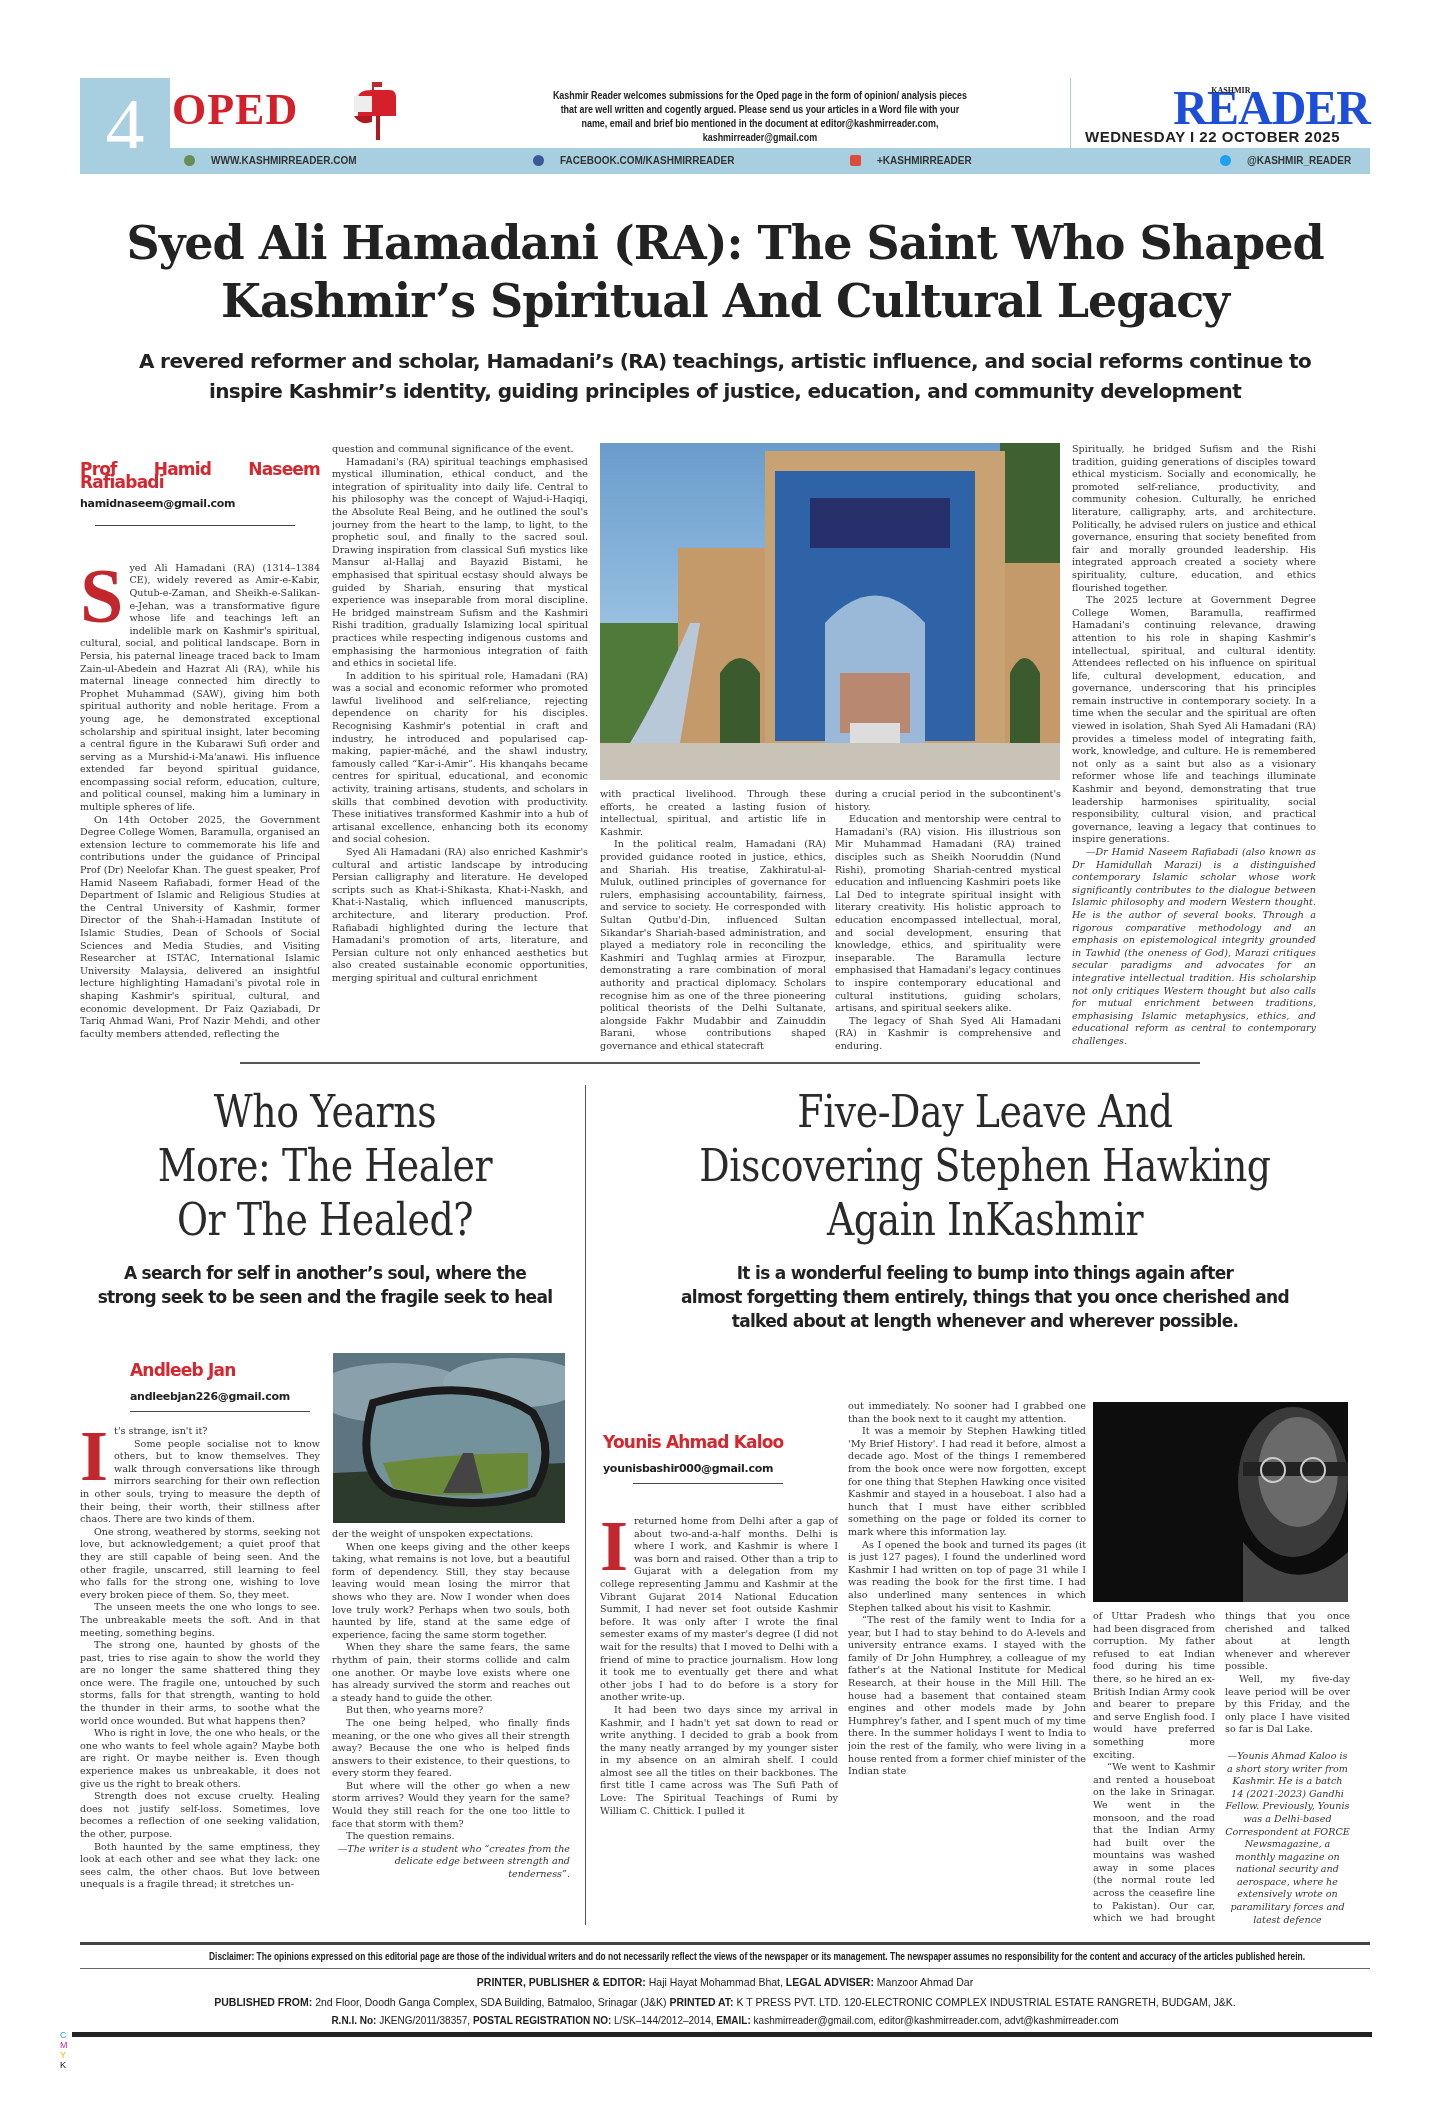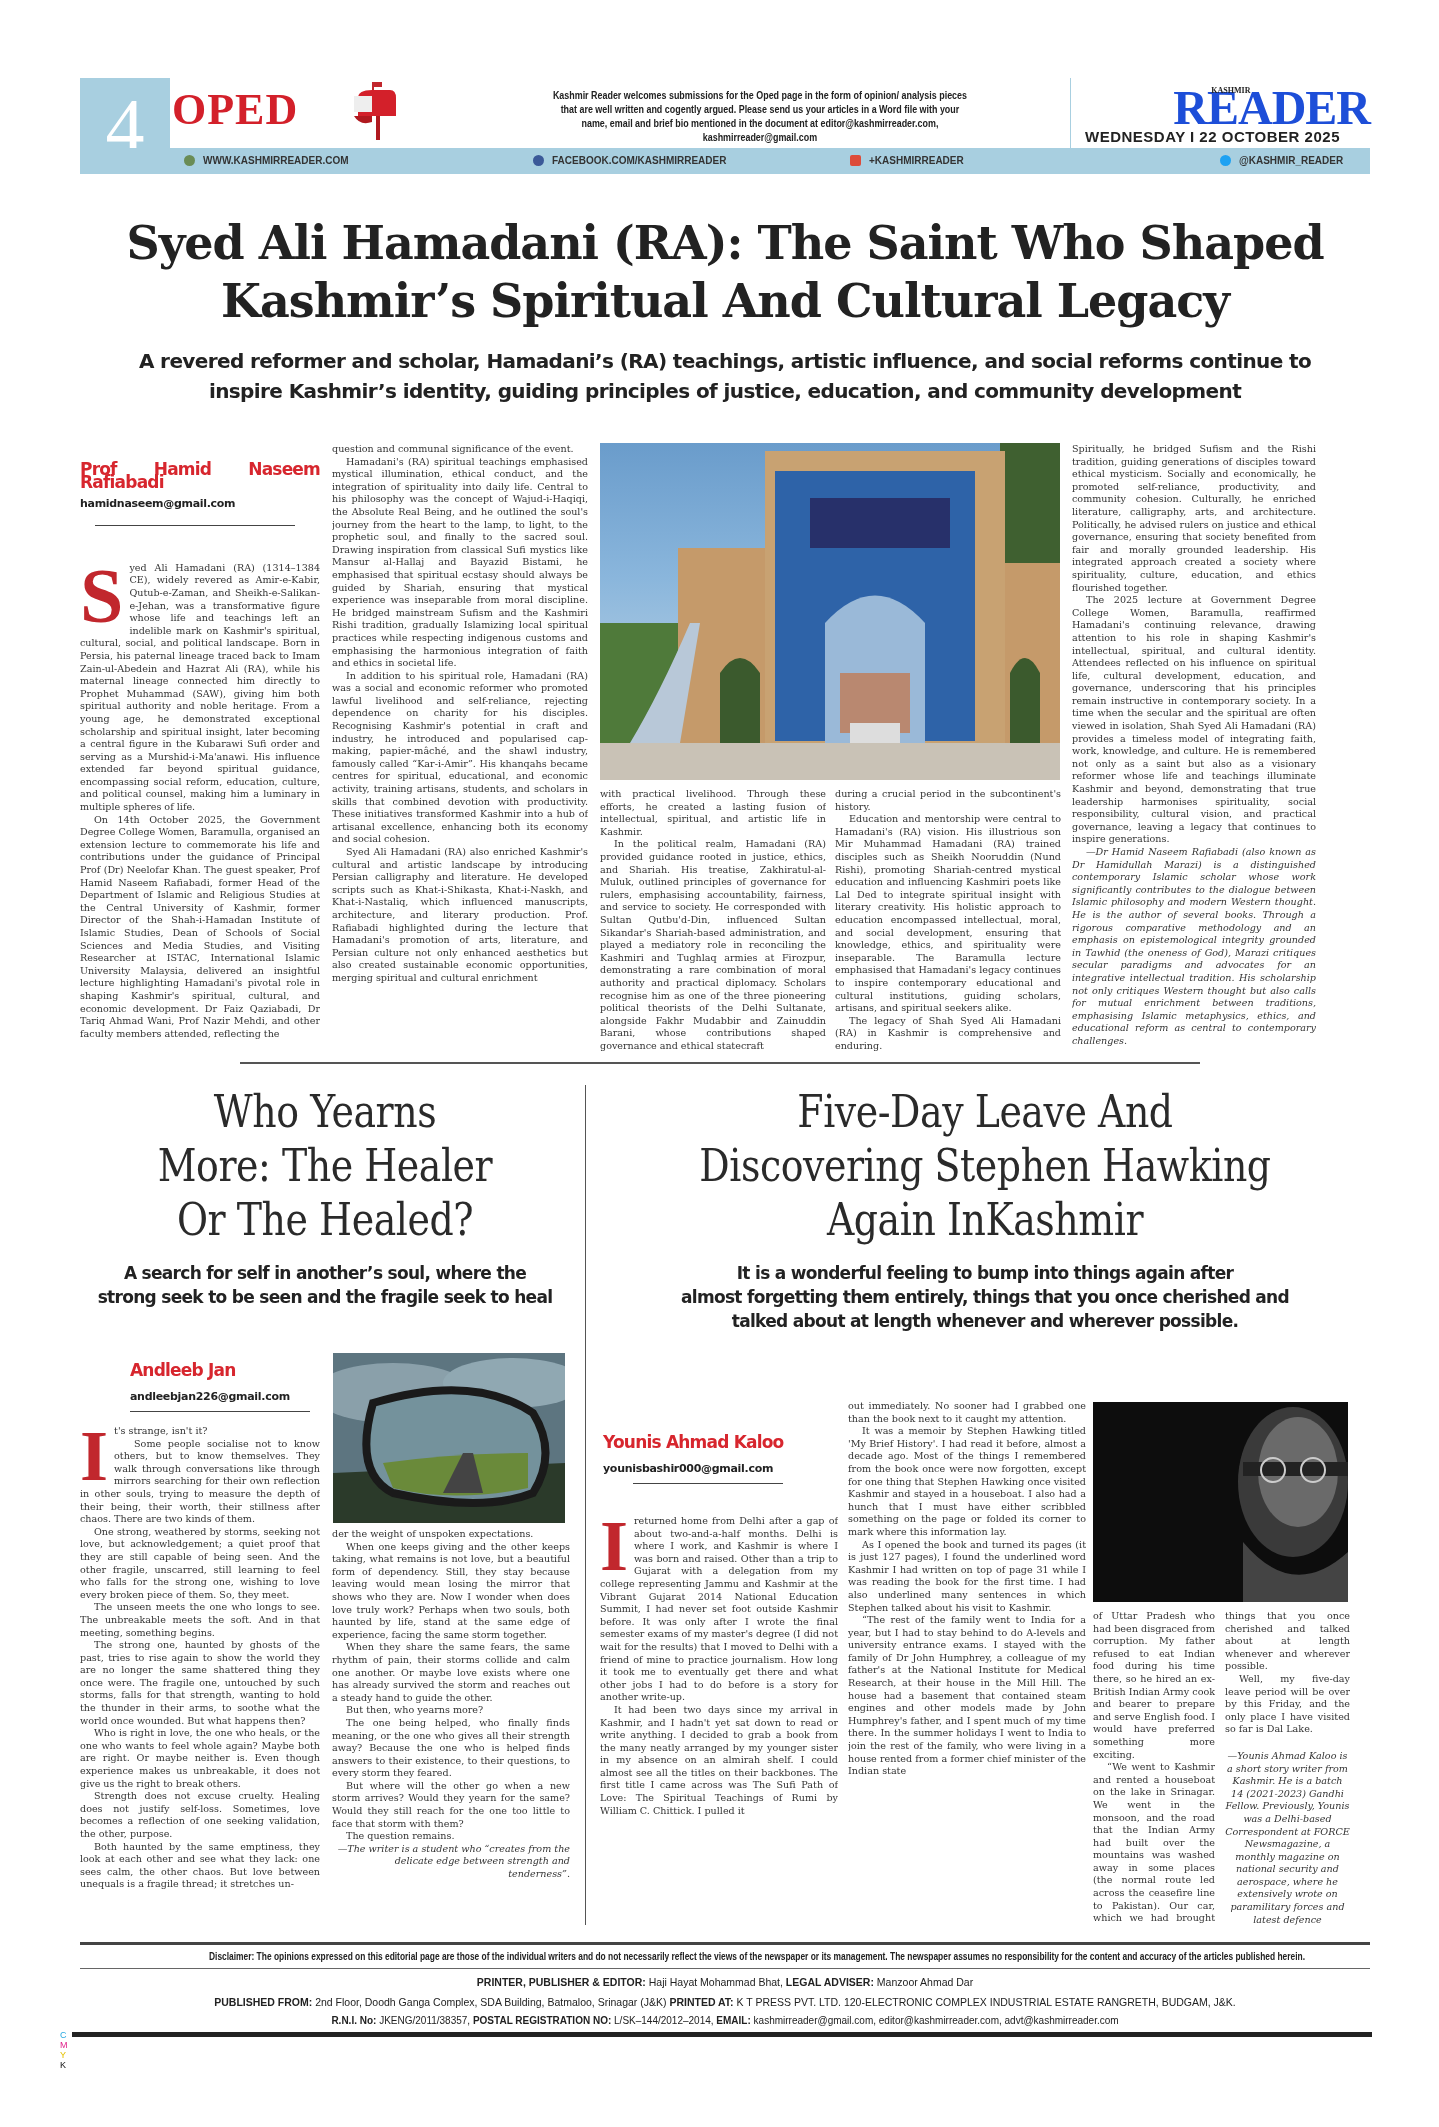--- a/index.html
+++ b/index.html
@@ -11,21 +11,21 @@
   .mast-num { position: absolute; left: 0; top: 0; width: 90px; height: 96px; background: #a8cfe0; color: #fff; font-family: "Liberation Serif", serif; font-size: 78px; display: flex; align-items: center; justify-content: center; }
   .mast-oped { position: absolute; left: 92px; top: 6px; font-family: "Liberation Serif", serif; font-weight: bold; font-size: 44px; color: #d3202a; letter-spacing: 1px; }
   .mailbox { position: absolute; left: 270px; top: 4px; width: 50px; height: 60px; }
   .mast-notice { position: absolute; left: 470px; top: 10px; width: 420px; font-family: "Liberation Sans", sans-serif; font-size: 10.5px; line-height: 14px; text-align: center; font-weight: bold; color: #222; transform: scaleX(0.85); transform-origin: left top; width: 494px; }
   .mast-divider { position: absolute; left: 990px; top: 0; width: 1px; height: 70px; background: #a8cfe0; }
   .mast-logo { position: absolute; right: 0; top: 2px; text-align: right; }
   .mast-logo .kash { font-family: "Liberation Serif", serif; font-size: 8px; font-weight: bold; position: absolute; left: 38px; top: 6px; }
   .mast-logo .reader { font-family: "Liberation Serif", serif; font-size: 48px; font-weight: bold; color: #1d4ed8; letter-spacing: -1px; }
   .mast-date { position: absolute; left: 1005px; top: 50px; font-family: "Liberation Sans", sans-serif; font-weight: bold; font-size: 15px; color: #222; letter-spacing: 0.5px; }
   .mast-bar { position: absolute; left: 0; top: 70px; width: 100%; height: 26px; background: #a8cfe0; }
-  .mast-bar .sl { position: absolute; top: 7px; font-family: "Liberation Sans", sans-serif; font-size: 10px; font-weight: bold; color: #333; display: flex; align-items: center; gap: 8px; }
+  .mast-bar .sl { position: absolute; top: 7px; font-family: "Liberation Sans", sans-serif; font-size: 10px; font-weight: bold; color: #333; display: flex; align-items: center; gap: 16px; }
   .ic { display: inline-block; width: 11px; height: 11px; border-radius: 50%; }
 
   
   .h1 { margin-top: 40px; text-align: center; font-family: "DejaVu Serif", serif; font-weight: bold; font-size: 46px; line-height: 58px; color: #222; letter-spacing: -1px; }
   .deck { margin-top: 16px; text-align: center; font-family: "DejaVu Sans", sans-serif; font-weight: bold; font-size: 20px; line-height: 30px; color: #222; letter-spacing: -0.6px; }
 
   
   .a1 { position: absolute; top: 365px; left: 0; width: 1290px; height: 630px; }
   .col { position: absolute; font-family: "DejaVu Serif", serif; font-size: 9.6px; line-height: 12.6px; text-align: justify; color: #333; overflow: hidden; }
   .col p { text-indent: 14px; }

